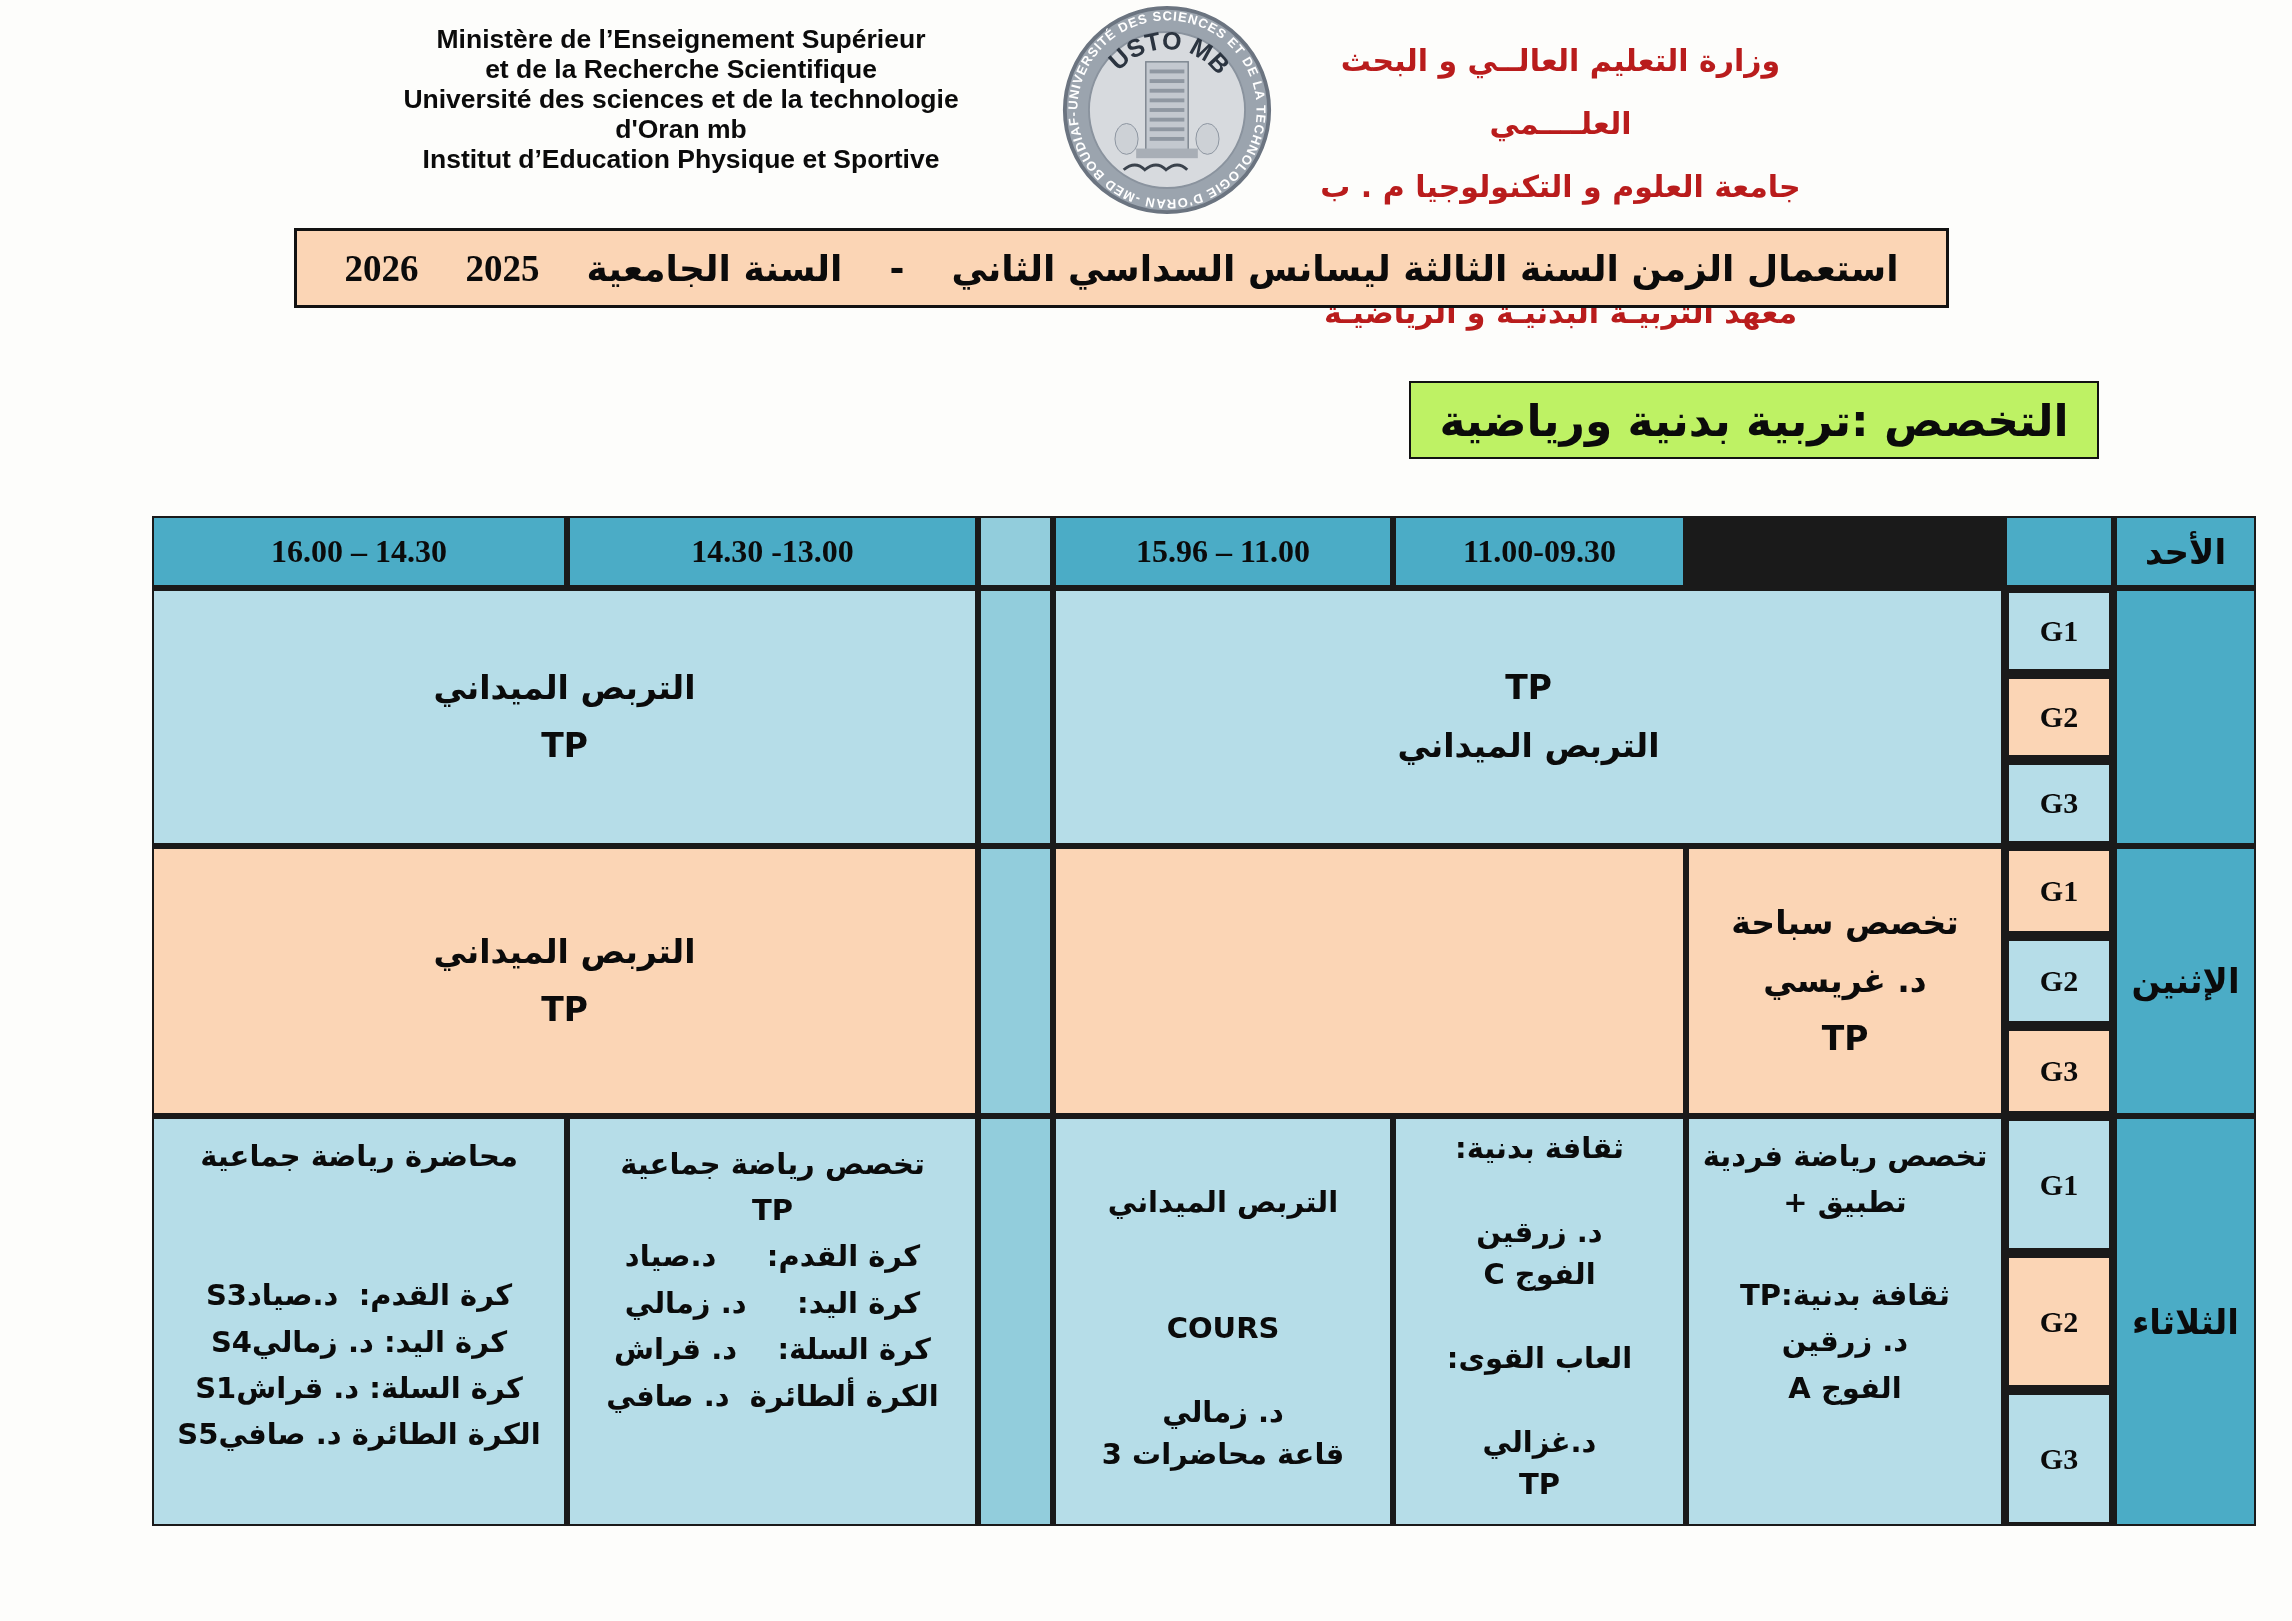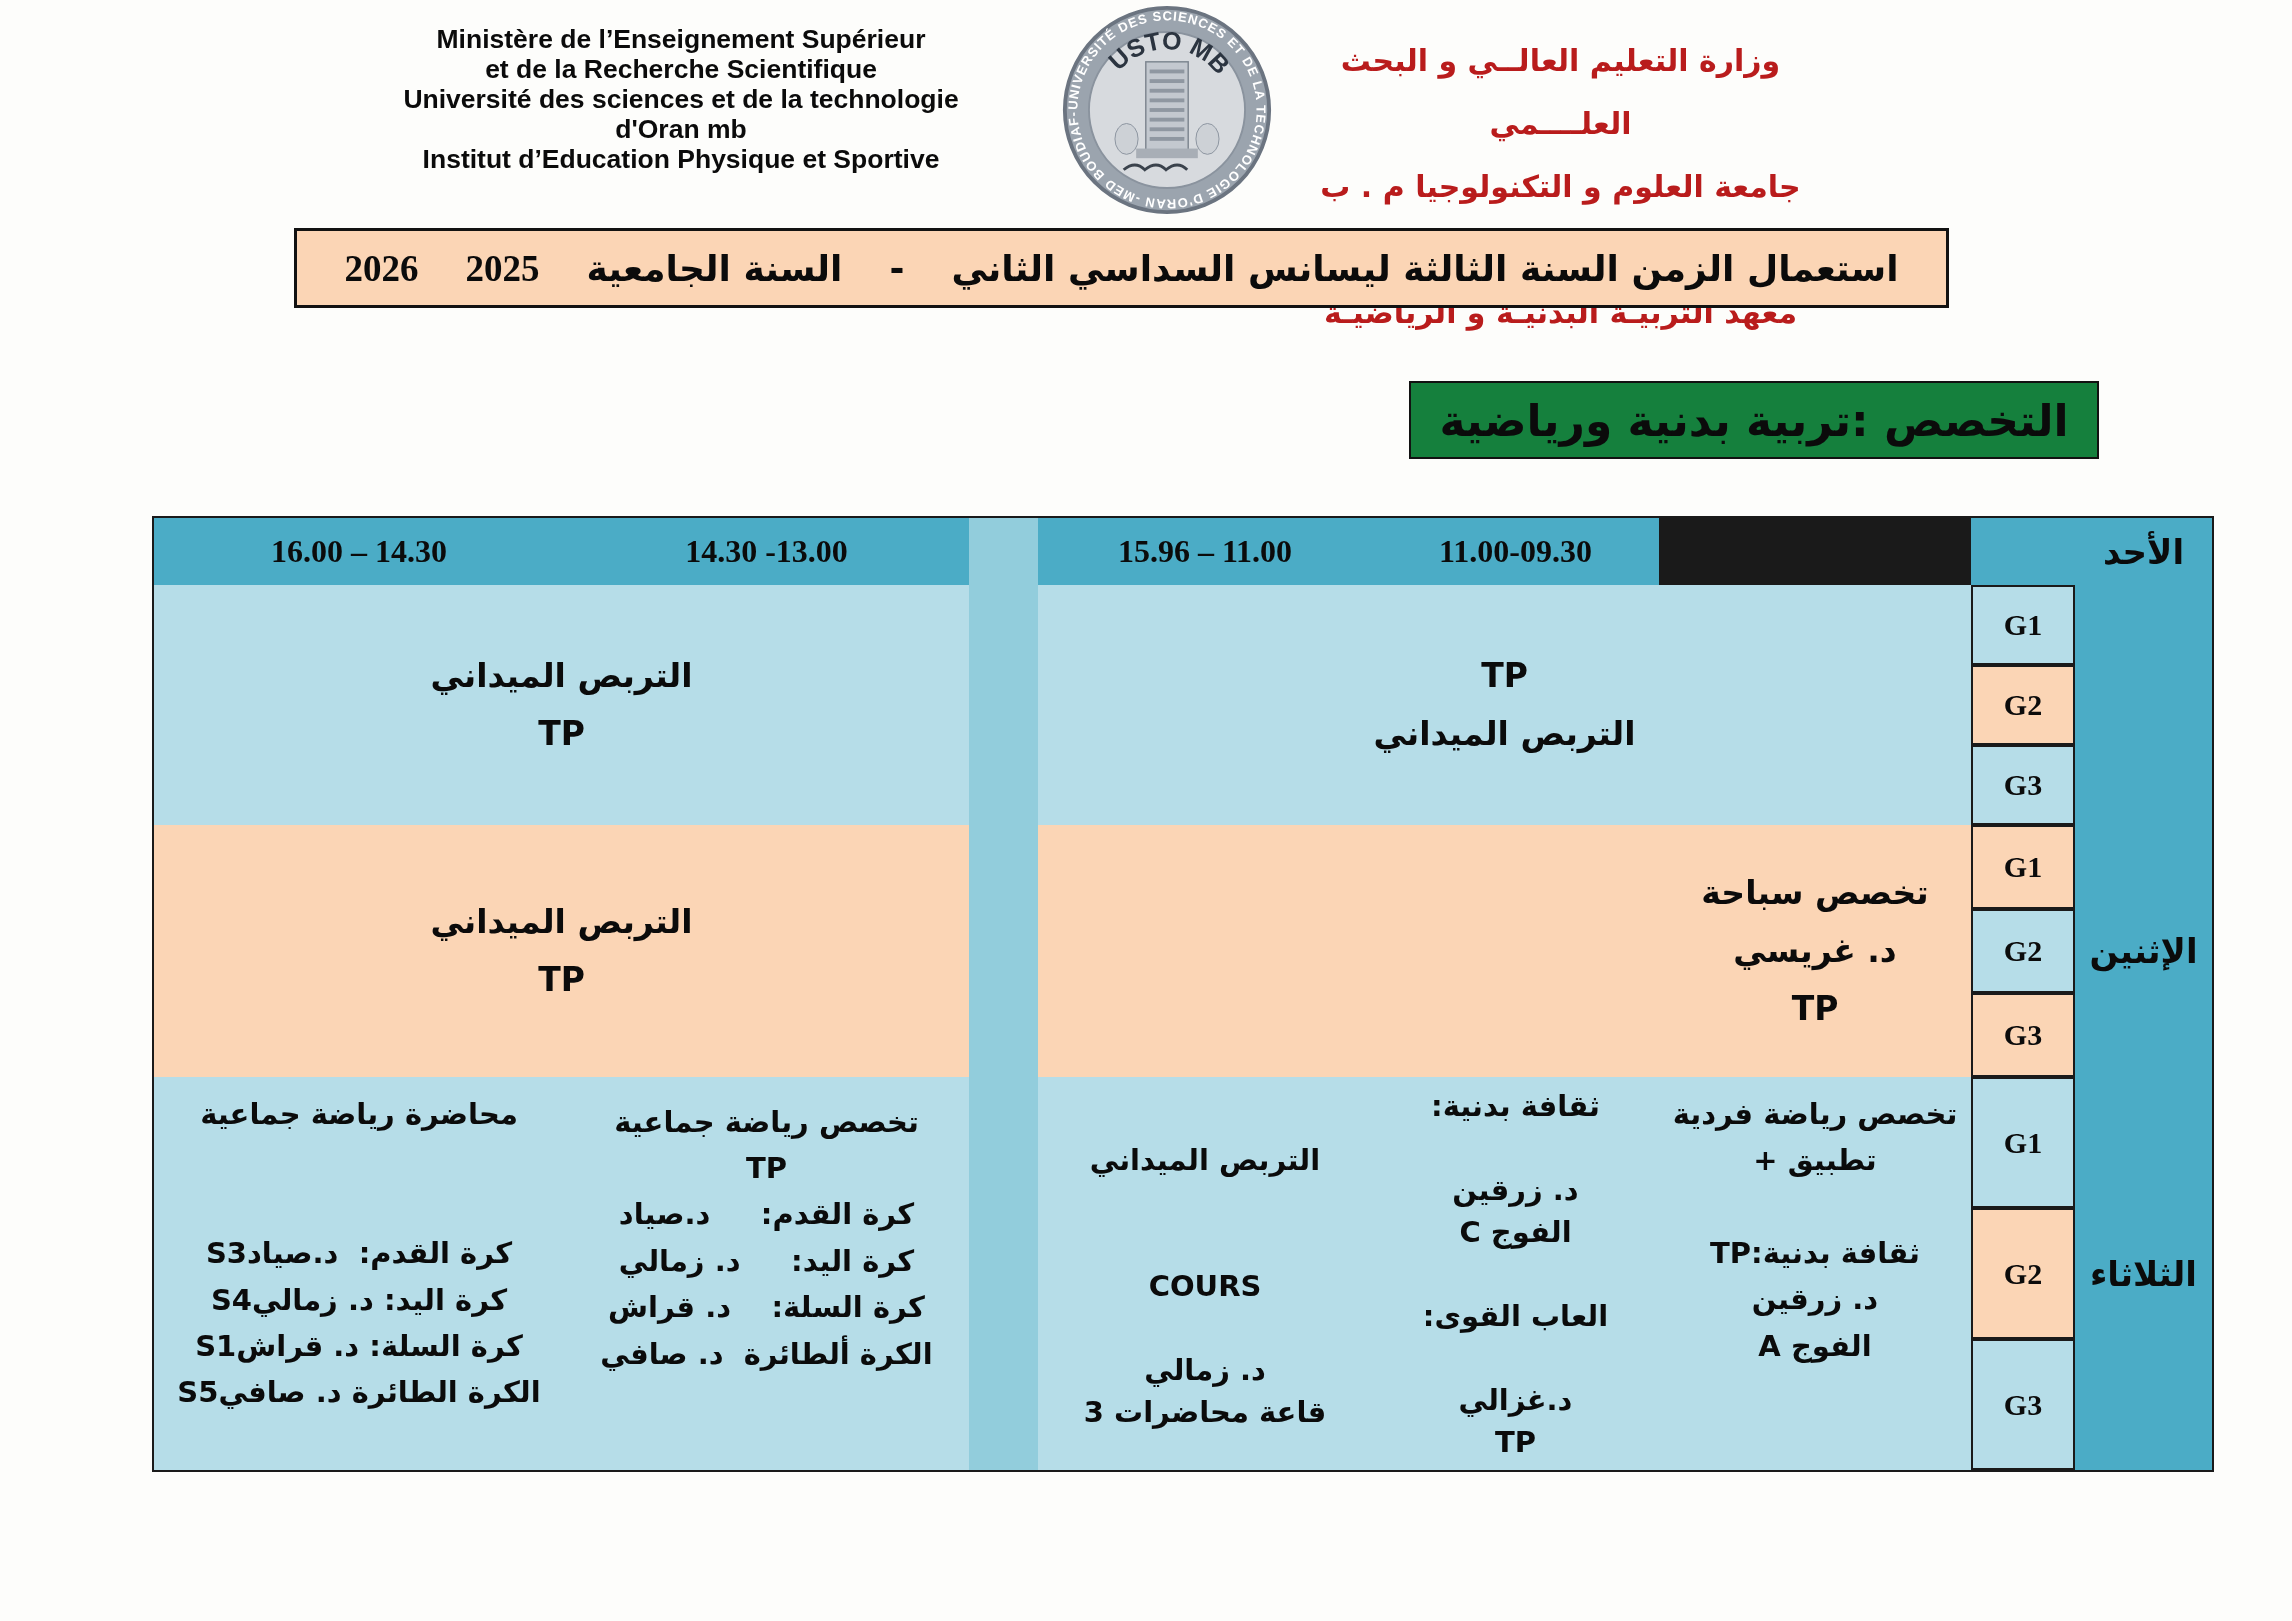--- a/index.html
+++ b/index.html
@@ -12,29 +12,29 @@
     white-space:pre-line;color:#0b0b0b;}
   .hdr-ar{position:absolute;left:1290px;top:29px;width:541px;text-align:center;direction:rtl;
     font-weight:bold;font-size:30px;line-height:63px;white-space:pre-line;color:#b91c1c;}
   .logo{position:absolute;left:1061px;top:3.9px;width:212px;height:212px;}
 
   
   .banner{position:absolute;left:294px;top:228px;width:1649px;height:74px;background:#FBD5B5;
     border:3.9px solid #121212;display:flex;direction:rtl;align-items:center;justify-content:center;
     gap:47px;font-weight:bold;font-size:36px;color:#0b0b0b;}
   .banner .num{font-family:"Liberation Serif","DejaVu Serif",serif;direction:ltr;font-size:37px;}
-  .specialty{position:absolute;left:1409px;top:381px;width:686px;height:74px;background:#15803d;
+  .specialty{position:absolute;left:1409px;top:381px;width:686px;height:74px;background:#bef264;
     border:2.9px solid #121212;display:flex;align-items:center;justify-content:center;direction:rtl;
     font-weight:bold;font-size:44px;color:#0b0b0b;}
 
   
   .tt{position:absolute;left:152px;top:516px;display:grid;
     grid-template-columns:410px 405px 69px 334px 287px 312px 104px 137px;
     grid-template-rows:67px 80px 80px 80px 84px 84px 84px 131px 131px 131px;
-    gap:0;background:#1a1a1a;border:2px solid #1a1a1a;}
+    gap:6px;background:#1a1a1a;border:2px solid #1a1a1a;}
   .cell{display:flex;align-items:center;justify-content:center;text-align:center;color:#0b0b0b;overflow:hidden;}
   .teal{background:#4BACC6}
   .sep{background:#92CDDC}
   .lb{background:#B6DDE8}
   .peach{background:#FBD5B5}
   .time{font-family:"Liberation Serif","DejaVu Serif",serif;font-weight:bold;font-size:32px;direction:ltr;white-space:nowrap;}
   .ar{direction:rtl;font-family:"DejaVu Sans",sans-serif;font-weight:bold;}
   .big{font-size:33px;line-height:1.75;white-space:pre-line;}
   .g{font-family:"Liberation Serif","DejaVu Serif",serif;font-weight:bold;font-size:30px;border:2px solid #1a1a1a;}
   .day{font-size:34px;font-weight:bold;}

